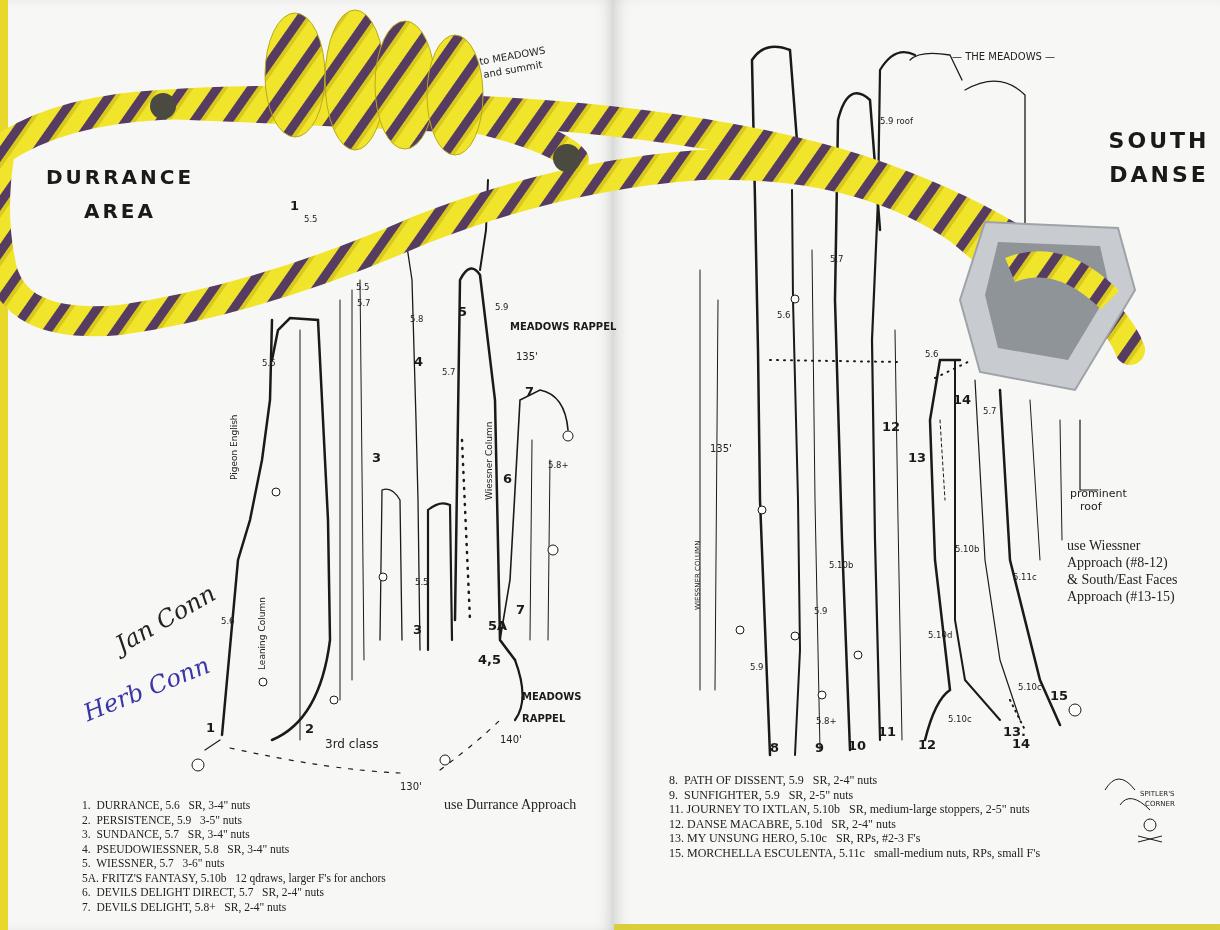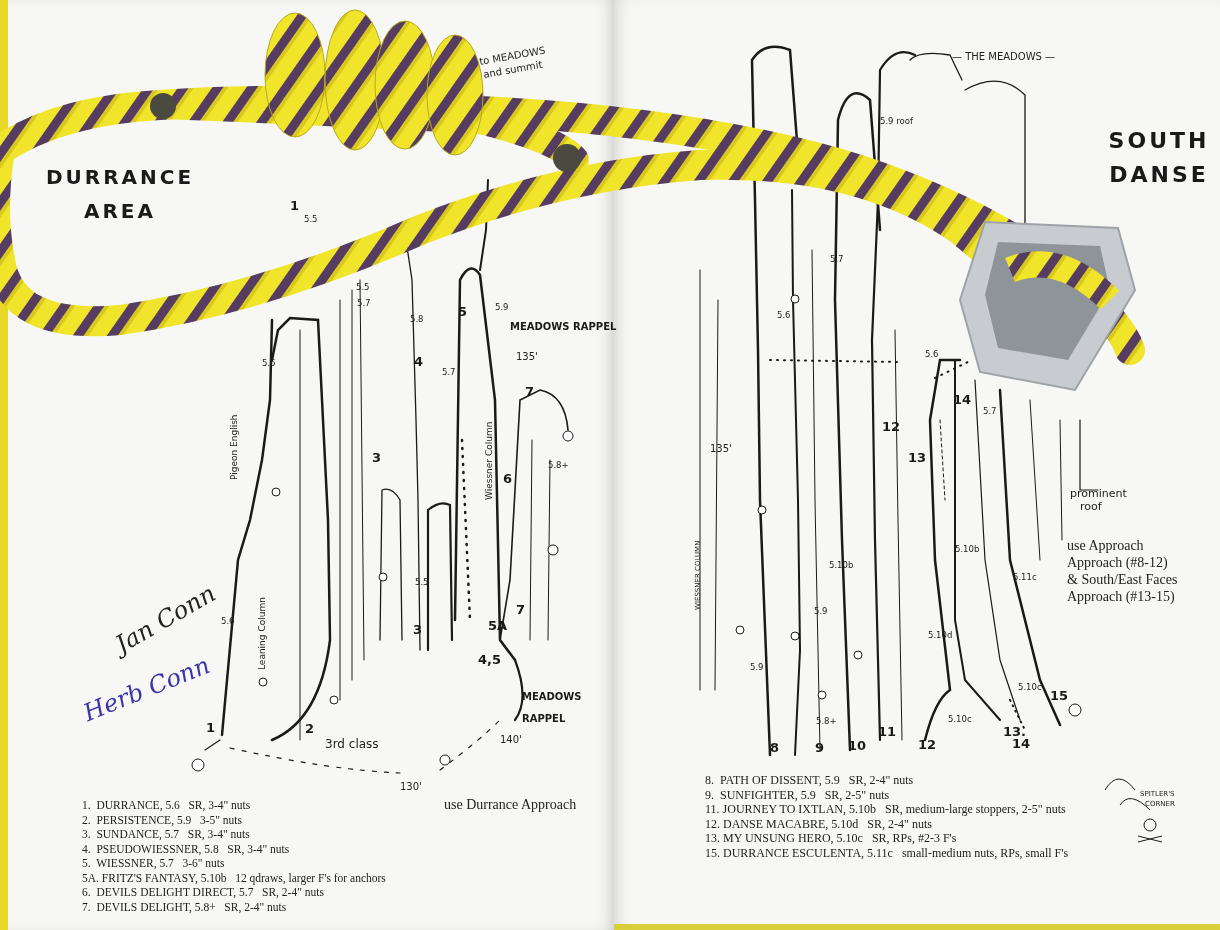--- a/index.html
+++ b/index.html
@@ -193,30 +193,30 @@
   <div><span>2.</span>&nbsp; <span>PERSISTENCE, 5.9</span>&nbsp;&nbsp; <span>3-5" nuts</span></div>
   <div><span>3.</span>&nbsp; <span>SUNDANCE, 5.7</span>&nbsp;&nbsp; <span>SR, 3-4" nuts</span></div>
   <div><span>4.</span>&nbsp; <span>PSEUDOWIESSNER, 5.8</span>&nbsp;&nbsp; <span>SR, 3-4" nuts</span></div>
   <div><span>5.</span>&nbsp; <span>WIESSNER, 5.7</span>&nbsp;&nbsp; <span>3-6" nuts</span></div>
   <div><span>5A.</span> <span>FRITZ'S FANTASY, 5.10b</span>&nbsp;&nbsp; <span>12 qdraws, larger F's for anchors</span></div>
   <div><span>6.</span>&nbsp; <span>DEVILS DELIGHT DIRECT, 5.7</span>&nbsp;&nbsp; <span>SR, 2-4" nuts</span></div>
   <div><span>7.</span>&nbsp; <span>DEVILS DELIGHT, 5.8+</span>&nbsp;&nbsp; <span>SR, 2-4" nuts</span></div>
 </div>
 <div class="note" style="left:444px;top:796px;">use Durrance Approach</div>
 
-<div class="route-list" style="left:705px;top:773px;font-size:12px;">
+<div class="route-list" style="left:669px;top:773px;font-size:12px;">
   <div><span>8.</span>&nbsp; <span>PATH OF DISSENT, 5.9</span>&nbsp;&nbsp; <span>SR, 2-4" nuts</span></div>
   <div><span>9.</span>&nbsp; <span>SUNFIGHTER, 5.9</span>&nbsp;&nbsp; <span>SR, 2-5" nuts</span></div>
   <div><span>11.</span> <span>JOURNEY TO IXTLAN, 5.10b</span>&nbsp;&nbsp; <span>SR, medium-large stoppers, 2-5" nuts</span></div>
   <div><span>12.</span> <span>DANSE MACABRE, 5.10d</span>&nbsp;&nbsp; <span>SR, 2-4" nuts</span></div>
   <div><span>13.</span> <span>MY UNSUNG HERO, 5.10c</span>&nbsp;&nbsp; <span>SR, RPs, #2-3 F's</span></div>
-  <div><span>15.</span> <span>DURRANCE ESCULENTA, 5.11c</span>&nbsp;&nbsp; <span>small-medium nuts, RPs, small F's</span></div>
+  <div><span>15.</span> <span>MORCHELLA ESCULENTA, 5.11c</span>&nbsp;&nbsp; <span>small-medium nuts, RPs, small F's</span></div>
 </div>
 <div class="note" style="left:1067px;top:537px;">
-  <div>use Approach</div>
+  <div>use Wiessner</div>
   <div>Approach (#8-12)</div>
   <div>&amp; South/East Faces</div>
   <div>Approach (#13-15)</div>
 </div>
 
 <svg class="rope" width="1220" height="930">
   <defs>
     <pattern id="ropePat" width="28" height="28" patternUnits="userSpaceOnUse" patternTransform="rotate(35)">
       <rect width="28" height="28" fill="#f0e52a"></rect>
       <rect x="0" y="0" width="9" height="28" fill="#3b1f6b" opacity="0.85"></rect>

